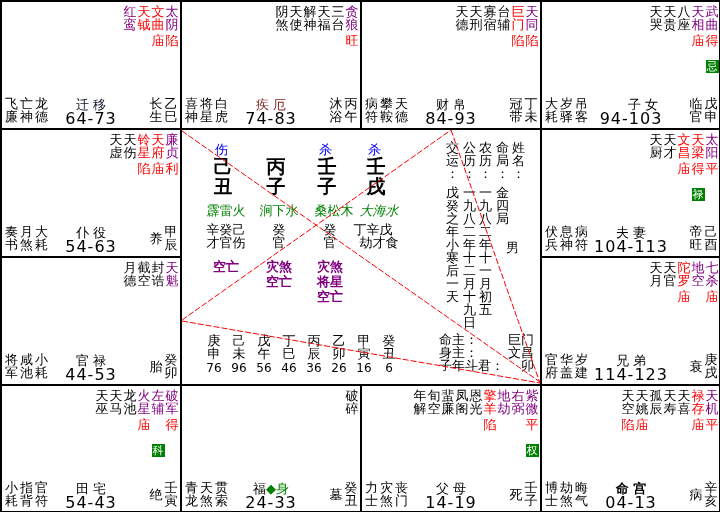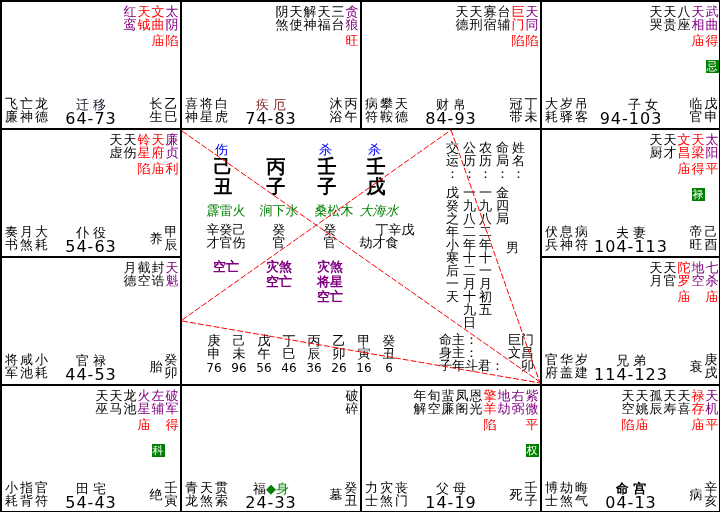--- a/index.html
+++ b/index.html
@@ -853,21 +853,21 @@
         <div class="frow">灾煞</div>
         <div class="frow">将星</div>
         <div class="frow">空亡</div>
       </div>
       <div class="plabel" style="left: 187px; color: rgb(0, 0, 255);">杀</div>
       <div class="pillar" style="left: 183px;">
         <div class="ch">壬</div>
         <div class="ch">戌</div>
       </div>
       <div class="crow nayinr" style="left: 176px; color: rgb(0, 128, 0); font-style: italic;">大海水</div>
-      <div class="crow hiddenr" style="left: 192px; text-align: center;">丁辛戊</div>
+      <div class="crow hiddenr" style="left: 170px; text-align: center;">丁辛戊</div>
       <div class="crow godsr" style="left: 176px;">劫才食</div>
     </div>
 
   <svg id="lines" width="720" height="512">
       <line x1="181" y1="130" x2="539" y2="381" stroke="#ff0000" stroke-width="1" stroke-dasharray="6 2"></line>
       <line x1="181" y1="319" x2="450" y2="129" stroke="#ff0000" stroke-width="1" stroke-dasharray="6 2"></line>
       <line x1="181" y1="320" x2="539" y2="382" stroke="#ff0000" stroke-width="1" stroke-dasharray="6 2"></line>
       <line x1="450" y1="129" x2="539" y2="382" stroke="#ff0000" stroke-width="1" stroke-dasharray="6 2"></line>
     </svg>
 </div>

